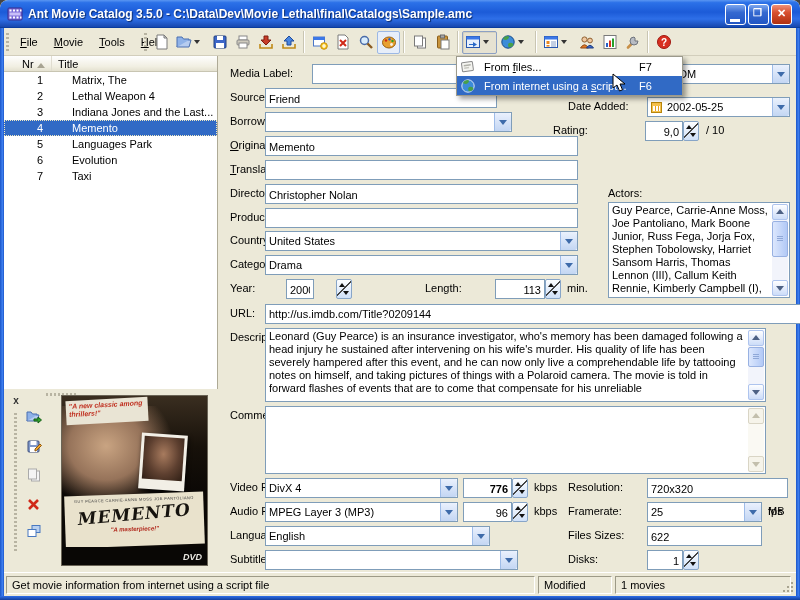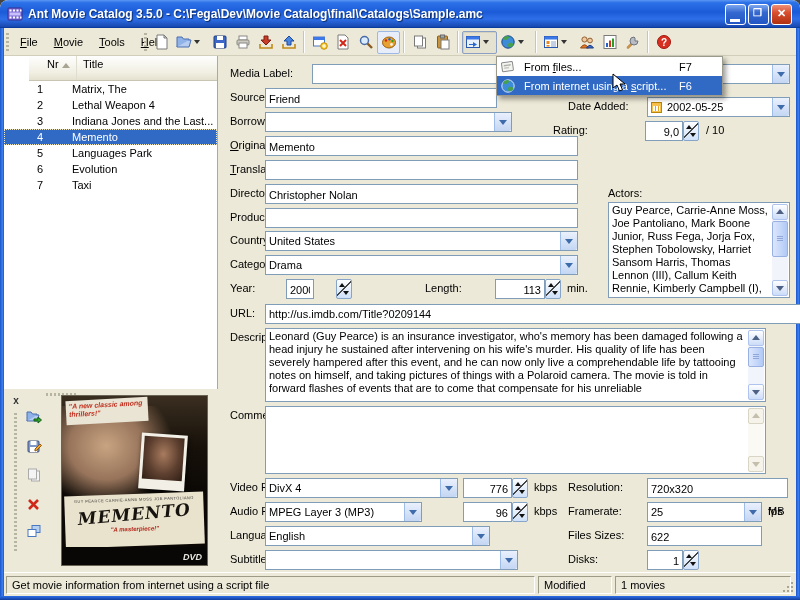--- a/index.html
+++ b/index.html
@@ -38,22 +38,22 @@
   .tbtn{width:23px;height:23px;display:flex;align-items:center;justify-content:center;
     border:1px solid transparent;border-radius:2px;}
   .tbtn.drop{width:35px;justify-content:flex-start;padding-left:2px;}
   .darr{width:0;height:0;border:3px solid transparent;border-top:4px solid #333;margin-left:2px;margin-top:3px;}
   .tbtn.pressed{border:1px solid #8CA0C4;background:#E6E2D2;box-shadow:inset 1px 1px 0 #D5D1C0;}
   .tbtn.toggled{border:1px solid #9CB8E4;background:#E7EEF9;}
   .tsep{width:2px;height:22px;background:#C9C5B2;border-right:1px solid #FFF;margin:0 3px;}
   
   .listview{position:absolute;left:4px;top:56px;width:214px;height:333px;background:#fff;
     border-right:1px solid #AEAA96;}
-  .lvhead{display:flex;height:25px;background:linear-gradient(180deg,#FEFEFE,#F1EFE2 70%,#E4E1D0);
-    border-bottom:1px solid #C8C5B2;margin-left:25px;}
+  .lvhead{display:flex;height:16px;background:linear-gradient(180deg,#FEFEFE,#F1EFE2 70%,#E4E1D0);
+    border-bottom:1px solid #C8C5B2;}
   .lvh{padding:2px 6px;position:relative;}
   .lvh.nr{width:48px;text-align:left;padding-left:18px;border-right:1px solid #E0DDD0;}
   .sortarr{position:absolute;right:6px;top:7px;width:0;height:0;
     border:4px solid transparent;border-bottom:5px solid #A8A492;border-top:none;}
   .lvrow{display:flex;height:16px;align-items:center;}
   .lvrow .nr{width:48px;text-align:right;padding-right:9px;}
   .lvrow .ti{padding-left:20px;white-space:nowrap;overflow:hidden;}
   .lvrow.sel{background:#316AC5;color:#fff;outline:1px dotted #F0E8C0;outline-offset:-1px;}
   
   .picpanel{position:absolute;left:4px;top:389px;width:214px;height:183px;background:#ECE9D8;}
@@ -126,21 +126,21 @@
   .calicon::after{content:"";position:absolute;left:1px;top:3px;right:1px;bottom:1px;
     background:repeating-linear-gradient(90deg,#fff 0 2px,#E8A020 2px 3px);}
   
   .statusbar{position:absolute;left:4px;top:572px;width:792px;height:24px;background:#ECE9D8;
     border-top:1px solid #fff;}
   .spanel{position:absolute;top:3px;height:18px;border:1px solid;
     border-color:#9D9A87 #FFF #FFF #9D9A87;padding:2px 5px 0 5px;white-space:nowrap;overflow:hidden;}
   .sgrip{position:absolute;right:2px;bottom:3px;width:12px;height:12px;}
   
   .popup{position:absolute;left:456px;top:56px;width:227px;background:#FFF;
-    border:1px solid #9C9A8C;box-shadow:3px 3px 5px rgba(0,0,0,.38);z-index:50;margin-left:40px;}
+    border:1px solid #9C9A8C;box-shadow:3px 3px 5px rgba(0,0,0,.38);z-index:50;}
   .pitem{position:relative;height:19px;display:flex;align-items:center;padding-left:3px;}
   .pitem .txt{margin-left:8px;white-space:nowrap;}
   .pitem .msc{position:absolute;left:182px;}
   .pitem.hl{background:#316AC5;color:#fff;}
   .accel{text-decoration:underline;}
   .cursor{position:absolute;left:612px;top:73px;z-index:60;}
   .icon16{width:16px;height:16px;display:block;}
 </style>
 </head>
 <body>
@@ -153,21 +153,21 @@
       <rect x="2.5" y="3.5" width="2" height="2" fill="#fff"></rect>
         <rect x="6" y="3.5" width="2" height="2" fill="#fff"></rect>
       <rect x="9.5" y="3.5" width="2" height="2" fill="#fff"></rect>
         <rect x="13" y="3.5" width="1.5" height="2" fill="#fff"></rect>
       <rect x="2.5" y="10.5" width="2" height="2" fill="#fff"></rect>
         <rect x="6" y="10.5" width="2" height="2" fill="#fff"></rect>
       <rect x="9.5" y="10.5" width="2" height="2" fill="#fff"></rect>
         <rect x="13" y="10.5" width="1.5" height="2" fill="#fff"></rect>
       <rect x="2.5" y="6.5" width="11" height="3" fill="#C8BEF8"></rect>
     </svg>
-    <div class="title-text">Ant Movie Catalog 3.5.0 - C:\Fega\Dev\Movie Catalog\final\Catalogs\Sample.amc</div>
+    <div class="title-text">Ant Movie Catalog 3.5.0 - C:\Data\Dev\Movie Lethal\final\Catalogs\Sample.amc</div>
     <div class="capbtns">
       <div class="cap min">
           <span>▬</span>
         </div>
       <div class="cap max">
           <span>❐</span>
         </div>
       <div class="cap close">
           <span>✕</span>
         </div>
@@ -518,30 +518,30 @@
         <div class="sb up"></div>
         <div class="sb dn"></div>
       </div>
     </div>
 
     <div class="lbl" style="left:8px;top:425px">Video Format:</div>
     <div class="combo" style="left:43px;top:422px;width:193px">
       <span class="val">DivX 4</span>
       <span class="cbtn"></span>
     </div>
-    <input class="edit num" style="left: 241px; top: 422px; width: 49px;" value="776">
+    <input class="edit num" style="left: 241px; top: 422px; width: 49px; font-weight: bold;" value="776">
     <span class="spin" style="left:290px;top:422px">
         <i></i>
       </span>
     <div class="lbl" style="left:312px;top:425px">kbps</div>
     <div class="lbl" style="left:346px;top:425px">Resolution:</div>
     <input class="edit" style="left: 425px; top: 422px; width: 141px;" value="720x320">
 
     <div class="lbl" style="left:8px;top:449px">Audio Format:</div>
-    <div class="combo" style="left:43px;top:446px;width:157px">
+    <div class="combo" style="left:43px;top:446px;width:193px">
       <span class="val">MPEG Layer 3 (MP3)</span>
       <span class="cbtn"></span>
     </div>
     <input class="edit num" style="left: 241px; top: 446px; width: 49px;" value="96">
     <span class="spin" style="left:290px;top:446px">
         <i></i>
       </span>
     <div class="lbl" style="left:312px;top:449px">kbps</div>
     <div class="lbl" style="left:346px;top:449px">Framerate:</div>
     <div class="combo" style="left:425px;top:446px;width:115px">

